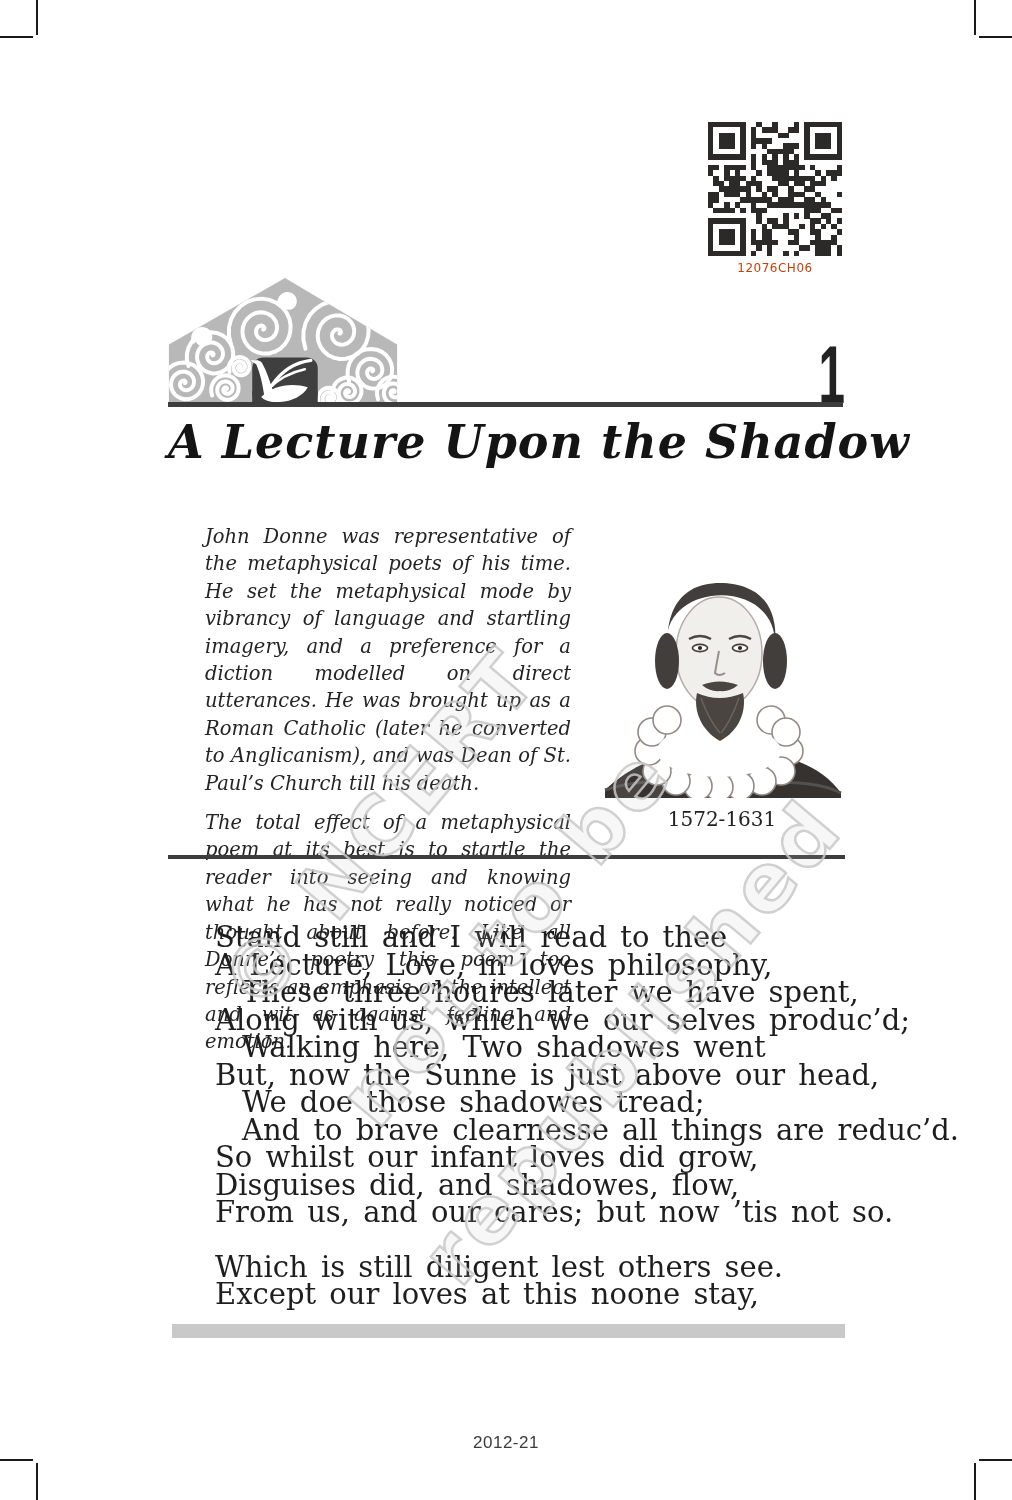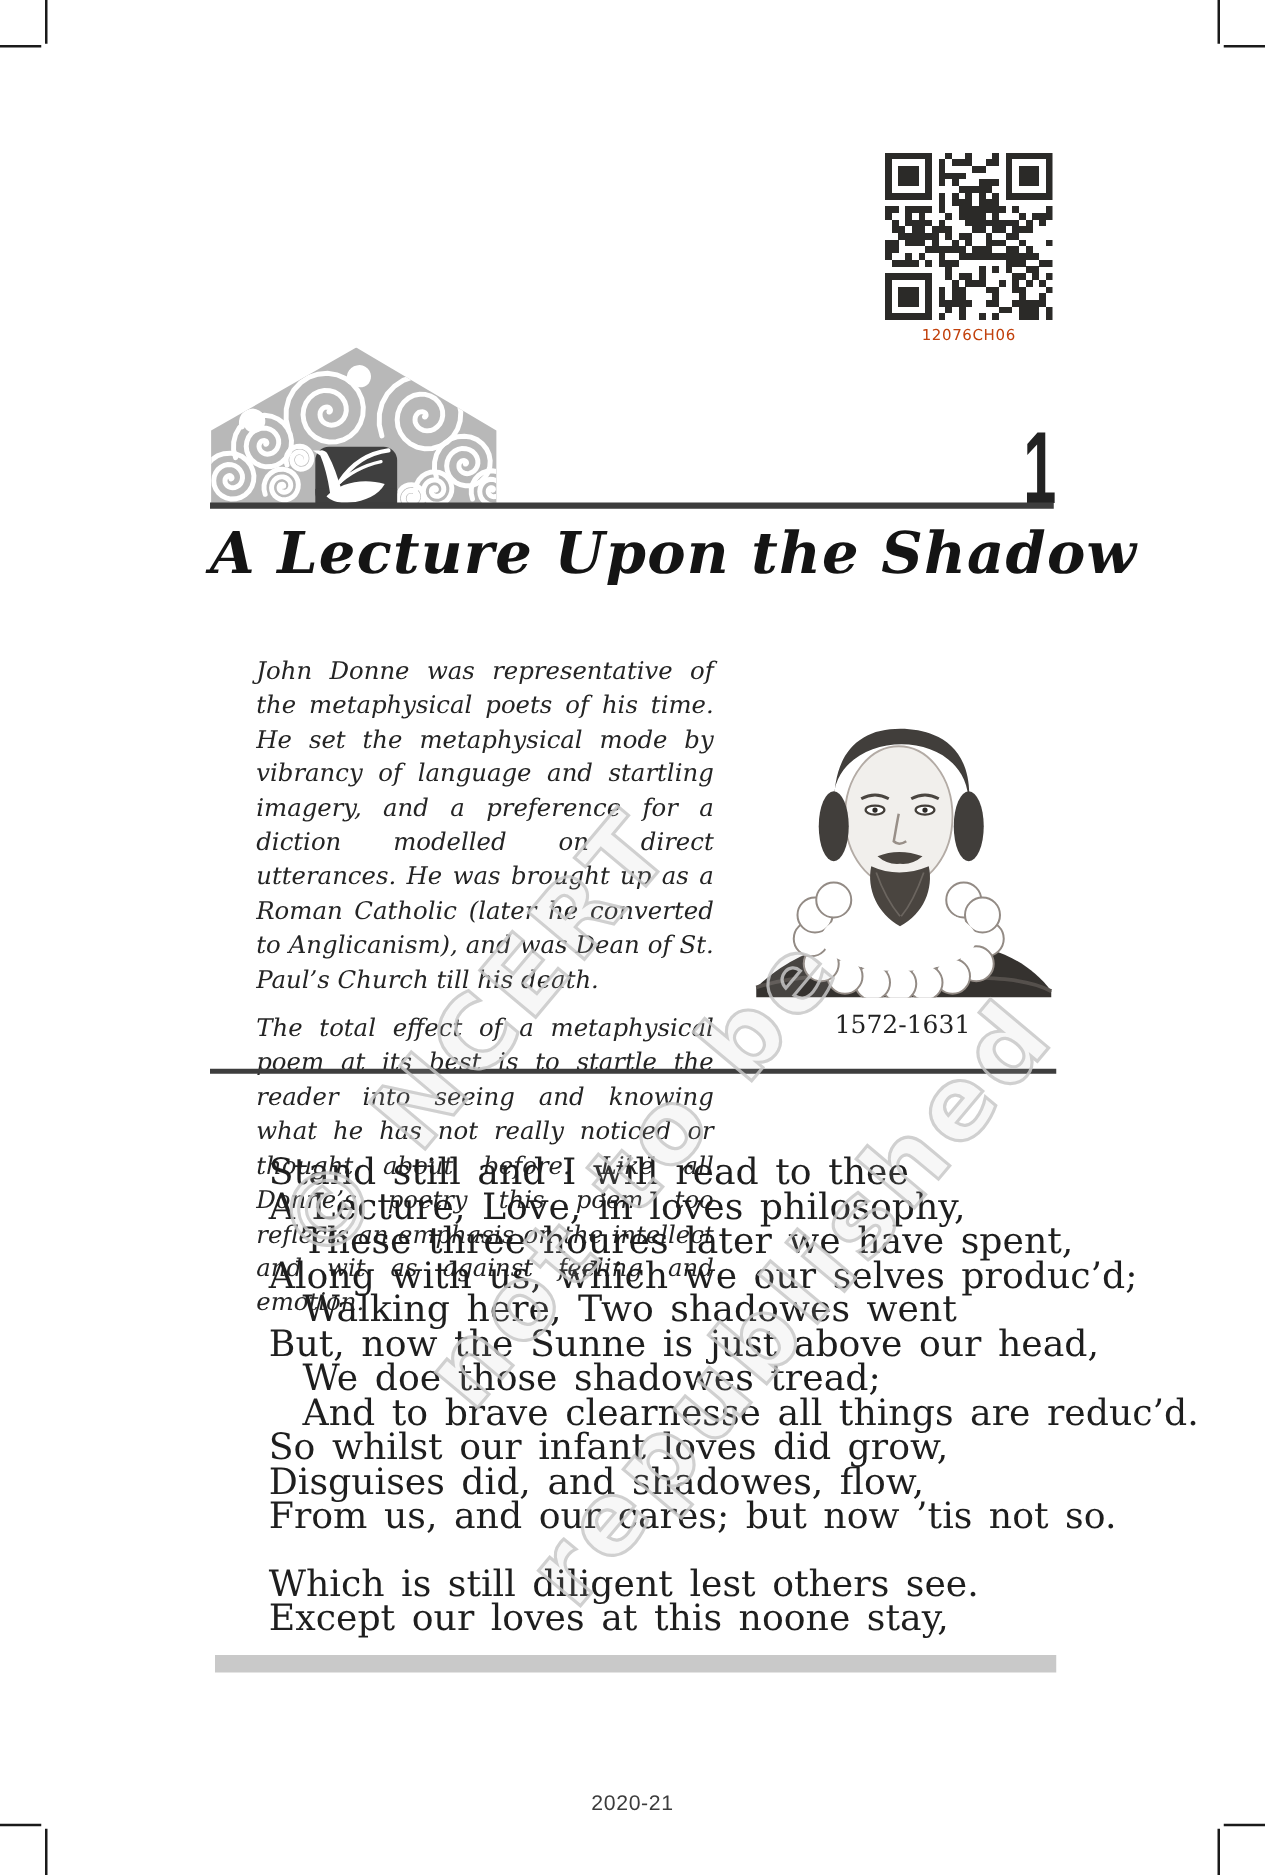--- a/index.html
+++ b/index.html
@@ -511,20 +511,20 @@
       <div class="pline">From us, and our cares; but now ’tis not so.</div>
     </div>
     <div class="stanza stanza2">
       <div class="pline">Which is still diligent lest others see.</div>
       <div class="pline">Except our loves at this noone stay,</div>
     </div>
   </div>
 
   <div class="gray-bar"></div>
 
-  <div class="footer">2020-21</div>
+  <div class="footer">2012-21</div>
 
   <div class="watermark">
     <div>© NCERT</div>
     <div>not to be republished</div>
   </div>
 
 </div>
 
 </body></html>

